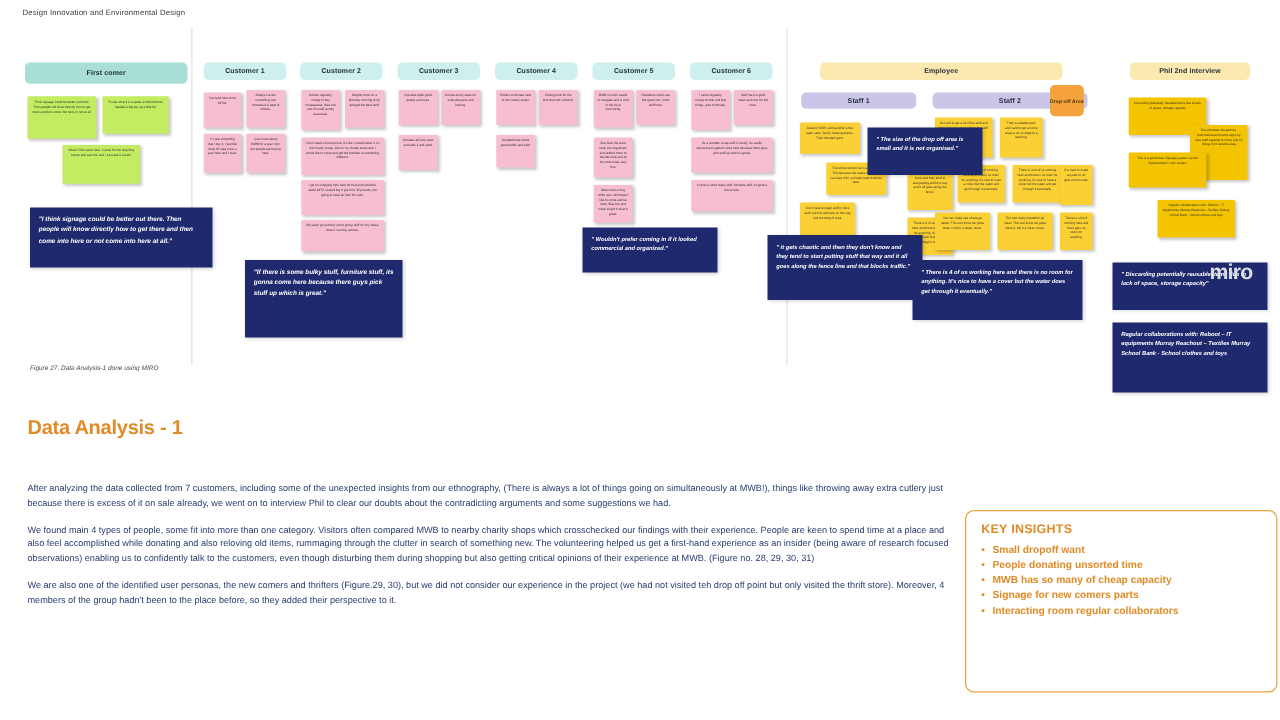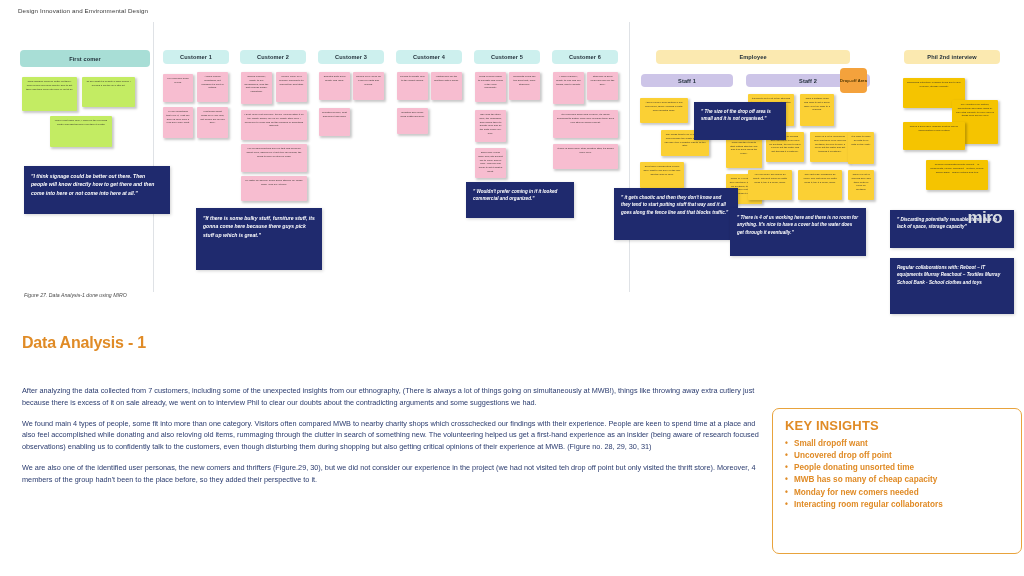--- a/index.html
+++ b/index.html
@@ -69,21 +69,21 @@
   }
   .body-text p{margin:0 0 9px 0;}
 
   
   .insights{
     position:absolute;left:772px;top:408px;width:250px;height:146px;
     border:1.6px solid #e8a33d;border-radius:7px;
     box-sizing:border-box;padding:9px 12px;background:#fff;
   }
   .insights h4{
-    margin:0 0 5px 0;font-size:13px;font-weight:700;color:#e08b26;
+    margin:0 0 5px 0;font-size:10px;font-weight:700;color:#e08b26;
     letter-spacing:.2px;
   }
   .insights ul{margin:0;padding:0;list-style:none;}
   .insights li{
     font-size:8.2px;font-weight:700;color:#e08b26;line-height:1.48;
     padding-left:9px;position:relative;
   }
   .insights li:before{
     content:"•";position:absolute;left:0;top:0;
   }
@@ -209,19 +209,18 @@
 <div class="body-text">
   <p>After analyzing the data collected from 7 customers, including some of the unexpected insights from our ethnography, (There is always a lot of things going on simultaneously at MWB!), things like throwing away extra cutlery just because there is excess of it on sale already, we went on to interview Phil to clear our doubts about the contradicting arguments and some suggestions we had.</p>
   <p>We found main 4 types of people, some fit into more than one category. Visitors often compared MWB to nearby charity shops which crosschecked our findings with their experience. People are keen to spend time at a place and also feel accomplished while donating and also reloving old items, rummaging through the clutter in search of something new. The volunteering helped us get a first-hand experience as an insider (being aware of research focused observations) enabling us to confidently talk to the customers, even though disturbing them during shopping but also getting critical opinions of their experience at MWB. (Figure no. 28, 29, 30, 31)</p>
   <p>We are also one of the identified user personas, the new comers and thrifters (Figure.29, 30), but we did not consider our experience in the project (we had not visited teh drop off point but only visited the thrift store). Moreover, 4 members of the group hadn't been to the place before, so they added their perspective to it.</p>
 </div>
 
 <div class="insights">
   <h4>KEY INSIGHTS</h4>
   <ul>
     <li>Small dropoff want</li>
-    <li>Uncovered drop off point</li>
     <li>People donating unsorted time</li>
     <li>MWB has so many of cheap capacity</li>
-    <li>Monday for new comers needed</li>
+    <li>Signage for new comers parts</li>
     <li>Interacting room regular collaborators</li>
   </ul>
 </div>
 
 </body></html>

